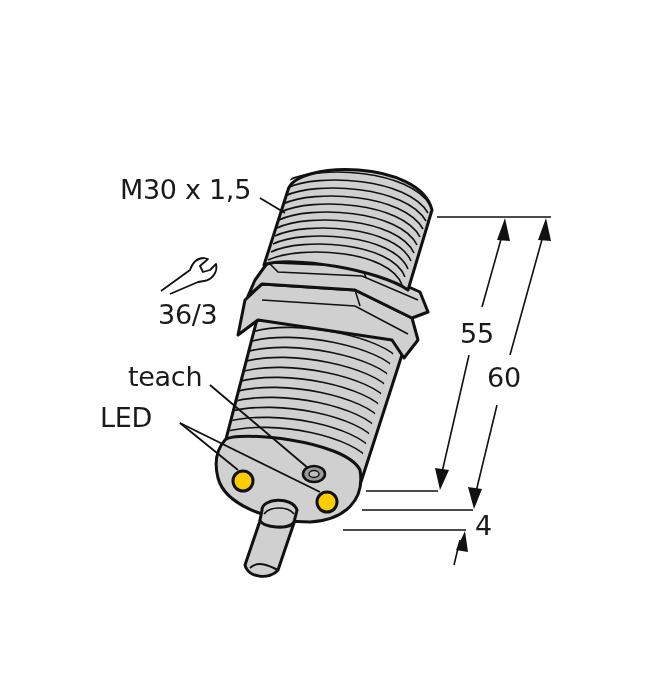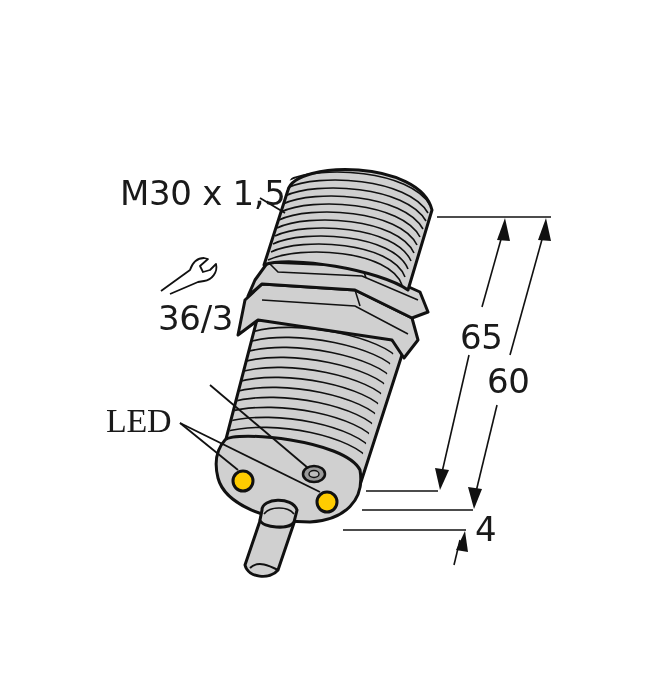--- a/index.html
+++ b/index.html
@@ -3,21 +3,21 @@
   <meta charset="utf-8">
   <style>
     html, body { margin: 0; padding: 0; background: #ffffff; }
     body { width: 653px; height: 700px; overflow: hidden; position: relative; }
     #stage { position: absolute; left: 0; top: 0; width: 653px; height: 700px; }
     svg { position: absolute; left: 0; top: 0; }
     .lbl {
       position: absolute;
       font-family: "DejaVu Sans", sans-serif;
       color: #1a1a1a;
-      font-size: 34px;
+      font-size: 27px;
       line-height: 1;
       white-space: nowrap;
       letter-spacing: -0.3px;
     }
   </style>
 </head>
 <body>
 
 <div id="stage">
   <svg width="653" height="700" viewBox="0 0 653 700">
@@ -127,17 +127,18 @@
       <polygon points="440,490 435,468 449,470"></polygon>
       <polygon points="546,218 538,240 551,241"></polygon>
       <polygon points="474,509 468,487 482,489"></polygon>
       <polygon points="465,531 456,550 468,552"></polygon>
       <polygon points="439,218 437,216 439,218"></polygon>
     </g>
   </svg>
 
   <div class="lbl" style="left:120px; top:176px;">M30 x 1,5</div>
   <div class="lbl" style="left:158px; top:301px;">36/3</div>
-  <div class="lbl" style="left:106px; top:404px;font-family:Liberation Serif, serif;">LED</div>
-  <div class="lbl" style="left:460px; top:320px;">65</div>
+  <div class="lbl" style="left:128px; top:363px;">teach</div>
+  <div class="lbl" style="left:100px; top:404px;">LED</div>
+  <div class="lbl" style="left:460px; top:320px;">55</div>
   <div class="lbl" style="left:487px; top:364px;">60</div>
   <div class="lbl" style="left:475px; top:512px;">4</div>
 </div>
 
 </body></html>

